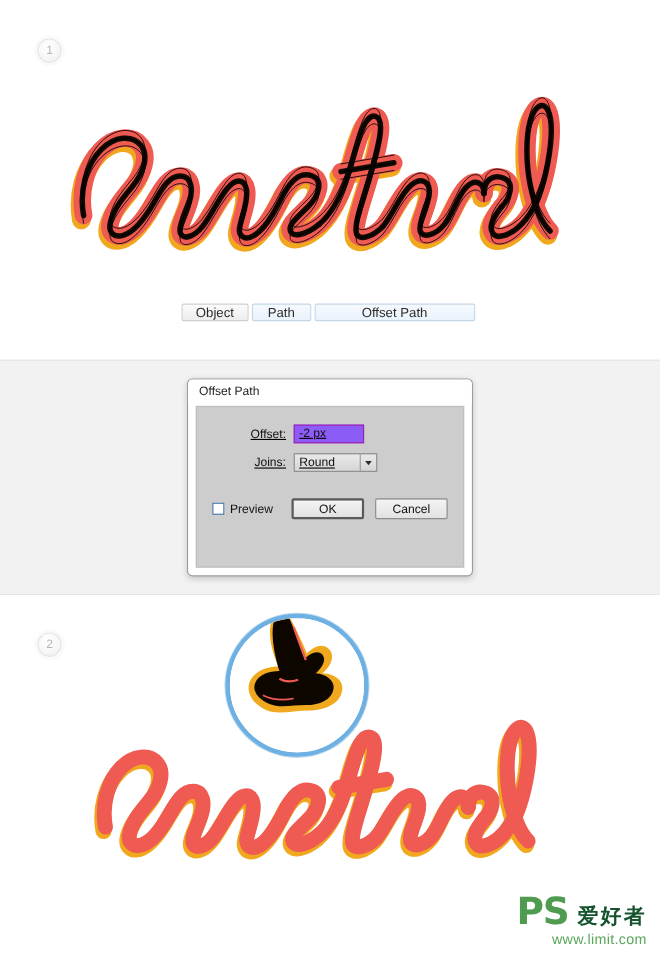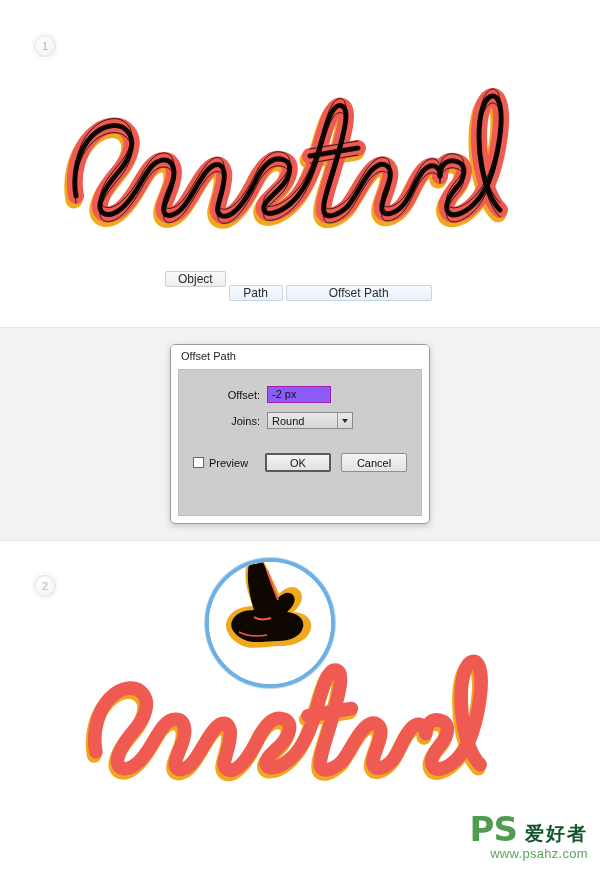--- a/index.html
+++ b/index.html
@@ -110,21 +110,21 @@
   .artwork { position: absolute; }
   #artwork-1 { left: 58px; top: 78px; width: 460px; height: 160px; }
   #artwork-2 { left: 58px; top: 645px; width: 460px; height: 145px; }
 
   
   .breadcrumb {
     position: absolute;
     left: 165px;
     top: 266px;
     display: flex;
-    align-items: center;
+    align-items: flex-end;
     height: 26px;
     gap: 3px;
   }
   .crumb {
     display: flex;
     align-items: center;
     justify-content: center;
     font-size: 12px;
     color: #2b2b2b;
     border: 1px solid #cfcfcf;
@@ -176,20 +176,21 @@
     bottom: 7px;
     background: #cdcdcd;
     border: 1px solid #bdbdbd;
     padding: 16px 14px 10px 14px;
   }
 
   .field-row {
     display: flex;
     align-items: center;
     margin-bottom: 9px;
+    text-decoration: underline;
   }
   .field-label {
     width: 74px;
     text-align: right;
     padding-right: 7px;
     font-size: 11px;
     color: #111111;
   }
   .field-input {
     width: 64px;
@@ -197,21 +198,21 @@
     background: #8b5cf6;
     border: 1px solid #a21caf;
     font-size: 11px;
     color: #111111;
     padding: 0 4px;
     line-height: 15px;
     display: flex;
     align-items: center;
   }
   .field-select {
-    width: 86px;
+    width: 76px;
     height: 17px;
     background: linear-gradient(#e9e9e9, #d6d6d6);
     border: 1px solid #8b8b8b;
     font-size: 11px;
     color: #111111;
     display: flex;
     align-items: center;
     position: relative;
     padding-left: 4px;
   }
@@ -400,16 +401,16 @@
       <use href="#mustard-glyphs" fill="none" stroke="#f0a81e" stroke-width="16" stroke-linecap="round" stroke-linejoin="round" transform="translate(-2,4)"></use>
       <use href="#mustard-glyphs" fill="none" stroke="#ef5a52" stroke-width="15" stroke-linecap="round" stroke-linejoin="round"></use>
     </svg>
   </div>
 
   <div class="watermark-bottom">
     <div class="wm-ps-row">
       <span class="wm-ps">PS</span>
       <span class="wm-ps-cn">爱好者</span>
     </div>
-    <div class="wm-ps-url">www.psahz.com</div>
+    <div class="wm-ps-url">www.limit.com</div>
   </div>
 
 </div>
 
 </body></html>

